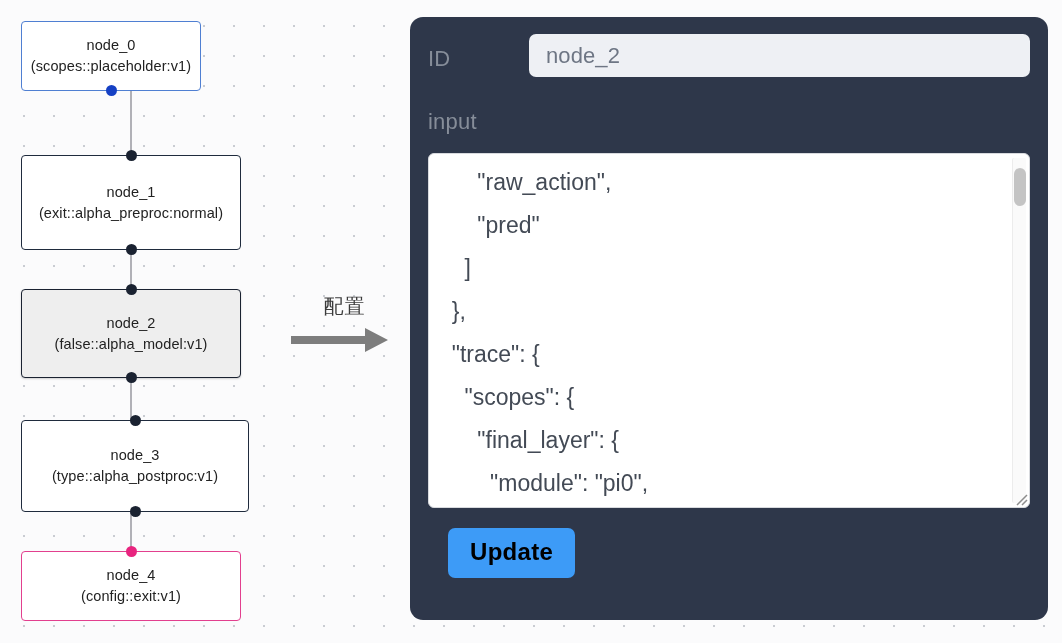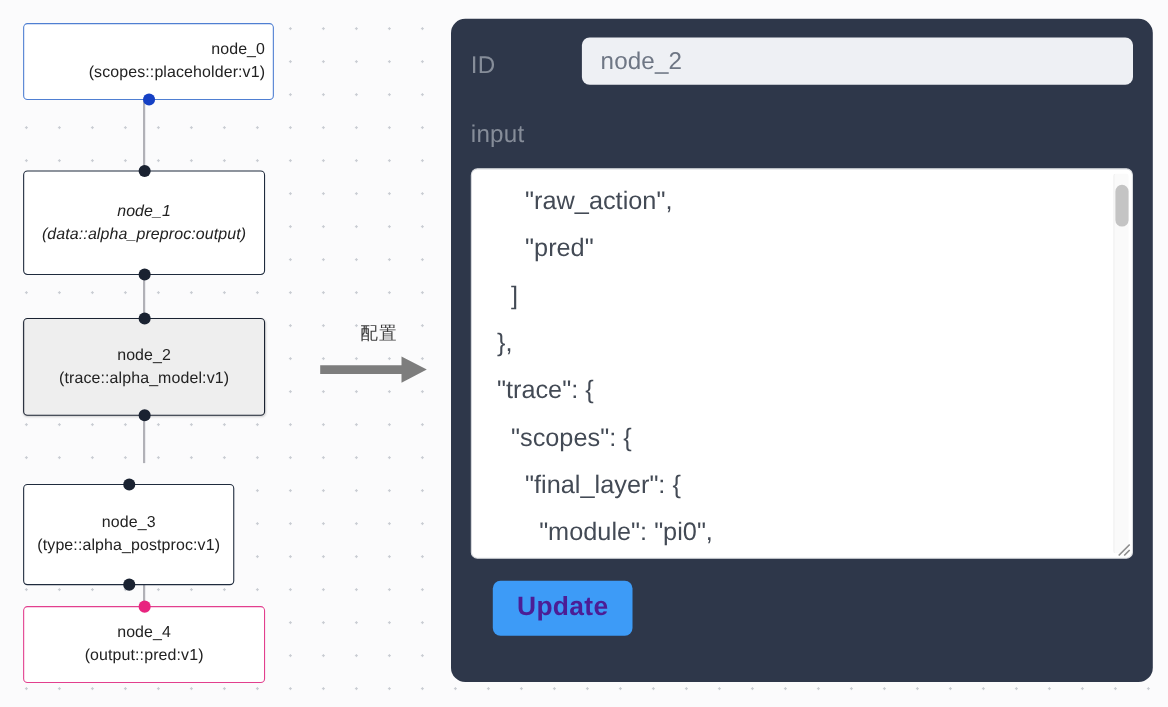--- a/index.html
+++ b/index.html
@@ -80,21 +80,21 @@
 
   
   #transform-arrow {
     position: absolute;
     left: 291px;
     top: 296px;
     width: 105px;
     height: 62px;
   }
   #transform-arrow .arrow-label {
-    font-size: 16px;
+    font-size: 20px;
     color: #3b3b3b;
     text-align: center;
     letter-spacing: 1px;
     line-height: 1;
     padding-left: 2px;
   }
   #transform-arrow .arrow-gfx {
     margin-top: 11px;
     display: block;
   }
@@ -192,21 +192,21 @@
     bottom: 2px;
     width: 17px;
     height: 17px;
     pointer-events: auto;
   }
   .resize-grip svg { display: block; }
 
   #update-button {
     display: inline-block;
     background: #3d9bf7;
-    color: #4c1d95;
+    color: #000000;
     border: none;
     border-radius: 7px;
     font-family: "Liberation Sans", sans-serif;
     font-size: 24px;
     font-weight: bold;
     letter-spacing: 0.3px;
     padding: 10px 22px 12px 22px;
     margin-left: 20px;
     cursor: pointer;
     outline: none;
@@ -216,45 +216,45 @@
 </head>
 <body>
 
 <div id="graph-canvas">
 
   <div class="edge" style="top:90px;height:66px;"></div>
   <div class="edge" style="top:249px;height:42px;"></div>
   <div class="edge" style="top:377px;height:44px;"></div>
   <div class="edge" style="top:511px;height:41px;"></div>
 
-  <div class="node is-input" style="left:21px; top:21px; width:228px; height:70px;text-align:right;">
+  <div class="node is-input" style="left:21px; top:21px; width:180px; height:70px;">
     <span class="node-text"><span>node_0</span><br><span>(scopes::placeholder:v1)</span></span>
     <span class="handle bottom blue"></span>
   </div>
 
-  <div class="node" style="left:21px; top:155px; width:220px; height:95px;font-style:italic;">
-    <span class="node-text"><span>node_1</span><br><span>(data::alpha_preproc:output)</span></span>
+  <div class="node" style="left:21px; top:155px; width:220px; height:95px;">
+    <span class="node-text"><span>node_1</span><br><span>(exit::alpha_preproc:normal)</span></span>
     <span class="handle top"></span>
     <span class="handle bottom"></span>
   </div>
 
   <div class="node is-selected" style="left:21px; top:289px; width:220px; height:89px;">
-    <span class="node-text"><span>node_2</span><br><span>(trace::alpha_model:v1)</span></span>
+    <span class="node-text"><span>node_2</span><br><span>(false::alpha_model:v1)</span></span>
     <span class="handle top"></span>
     <span class="handle bottom"></span>
   </div>
 
-  <div class="node" style="left:21px; top:420px; width:192px; height:92px;margin-top:20px;">
+  <div class="node" style="left:21px; top:420px; width:228px; height:92px;">
     <span class="node-text"><span>node_3</span><br><span>(type::alpha_postproc:v1)</span></span>
     <span class="handle top"></span>
     <span class="handle bottom"></span>
   </div>
 
   <div class="node is-output" style="left:21px; top:551px; width:220px; height:70px;">
-    <span class="node-text"><span>node_4</span><br><span>(output::pred:v1)</span></span>
+    <span class="node-text"><span>node_4</span><br><span>(config::exit:v1)</span></span>
     <span class="handle top pink"></span>
   </div>
 
   <div id="transform-arrow">
     <div class="arrow-label">配置</div>
     <span class="arrow-gfx">
       <svg width="98" height="26" viewBox="0 0 98 26">
         <path d="M0 9 H74 V1 L97 13 L74 25 V17 H0 Z" fill="#7d7d7d"></path>
       </svg>
     </span>

